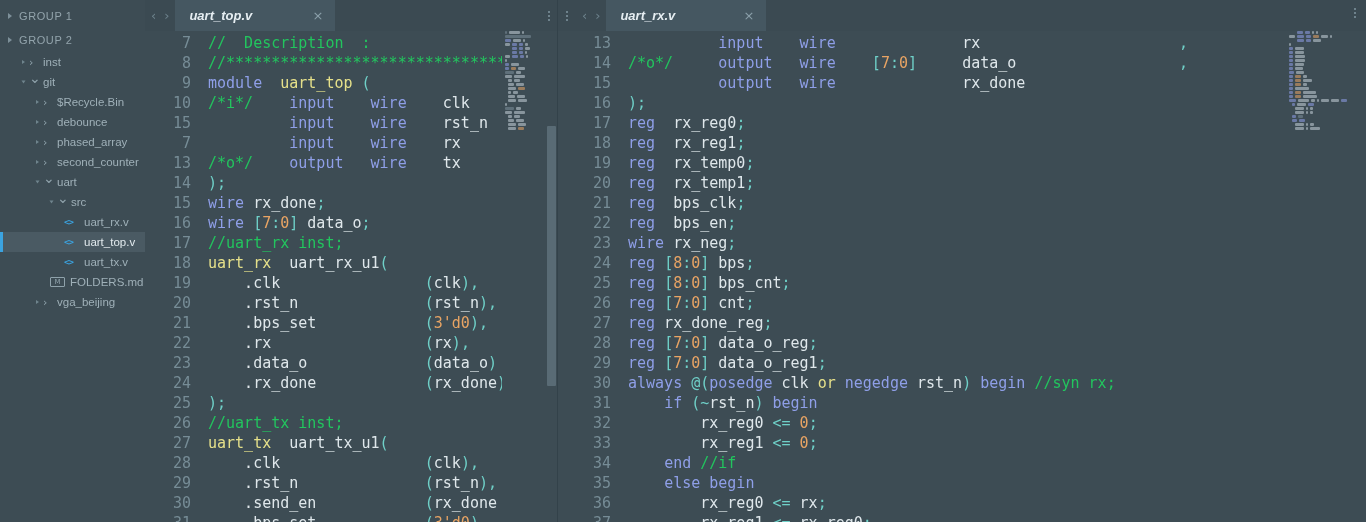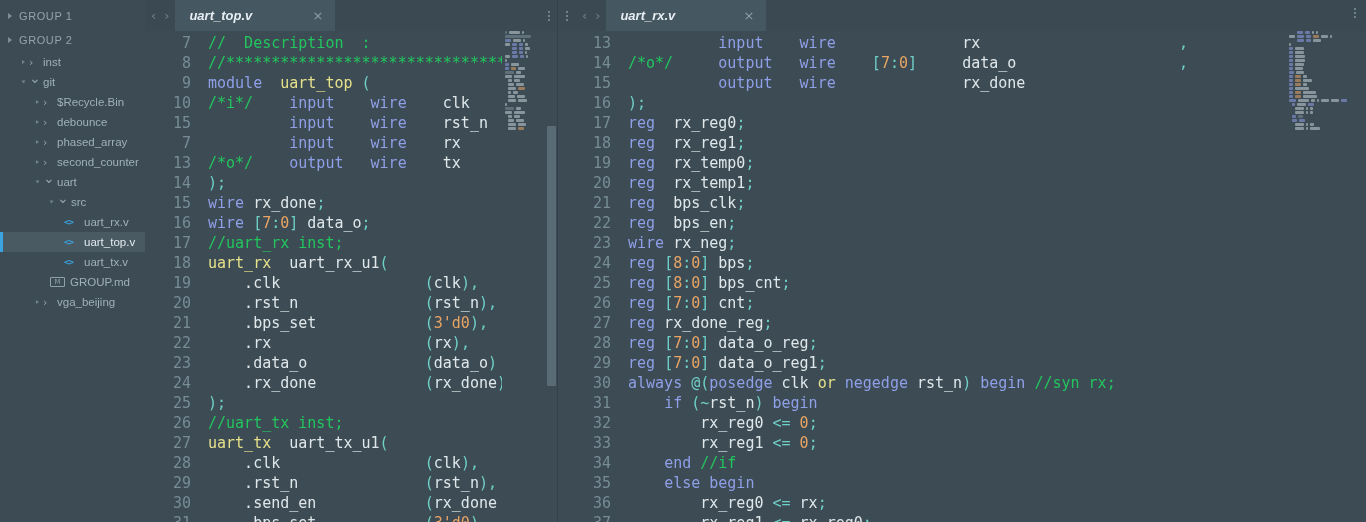--- a/index.html
+++ b/index.html
@@ -251,21 +251,21 @@
         <div class="tree-row selected" style="padding-left: 64px;">
           <span class="ficon">&lt;&gt;</span>
           <span>uart_top.v</span>
         </div>
         <div class="tree-row" style="padding-left: 64px;">
           <span class="ficon">&lt;&gt;</span>
           <span>uart_tx.v</span>
         </div>
         <div class="tree-row" style="padding-left: 50px;">
           <span class="mdicon">M</span>
-          <span>GROUP.md</span>
+          <span>FOLDERS.md</span>
         </div>
         <div class="tree-row" style="padding-left: 36px;">
           <span class="arrow"></span>
           <span class="chev">›</span>
           <span>vga_beijing</span>
         </div>
       </div>
   </div>
 
   <div class="pane" id="paneA">

